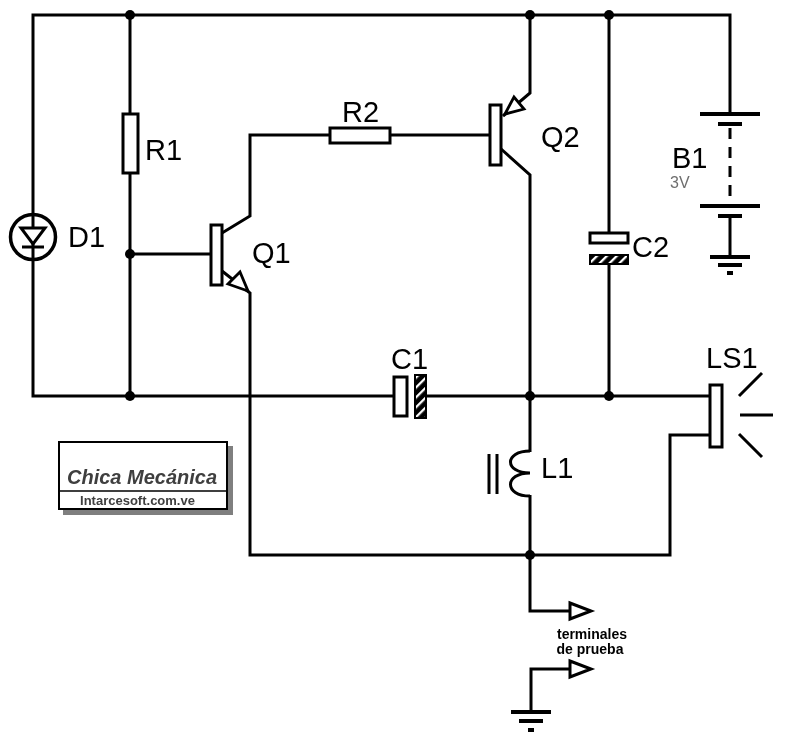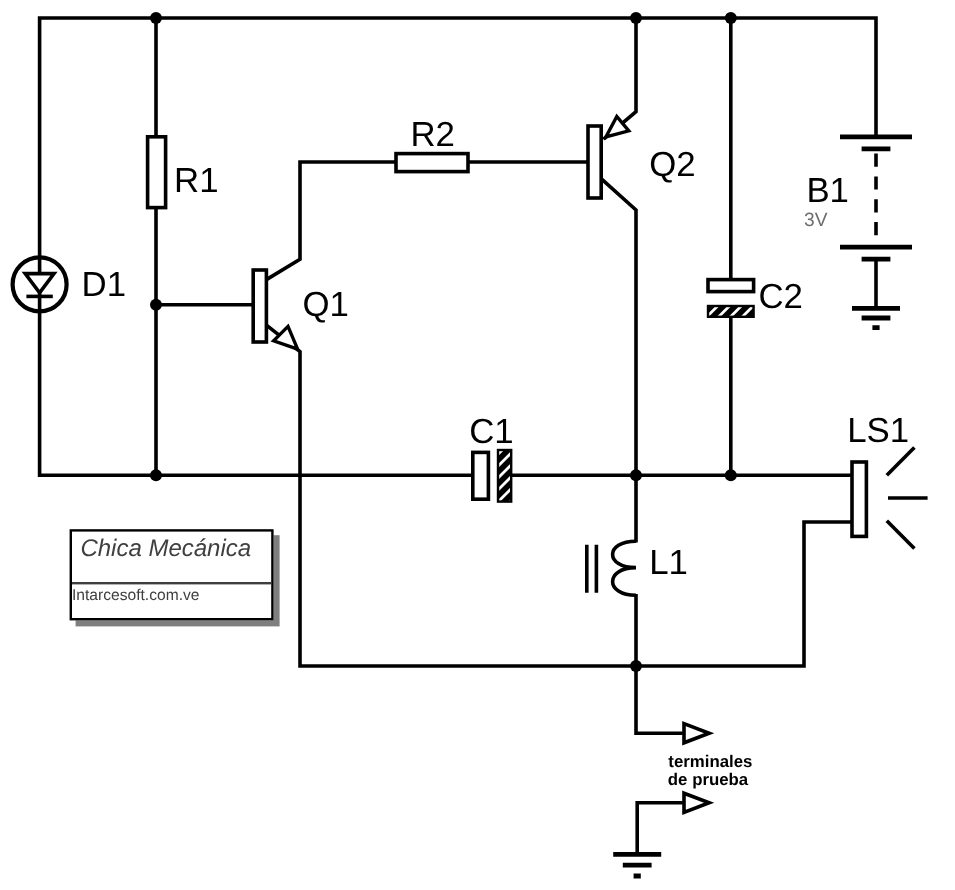--- a/index.html
+++ b/index.html
@@ -16,27 +16,27 @@
   }
   .comp-label{font-size:29px;}
   .small-label{font-size:16px;fill:#6e6e6e;}
   .terminal-label{font-size:14px;font-weight:bold;text-anchor:middle;}
   .watermark{
     position:absolute;left:58px;top:441px;width:166px;
     background:#ffffff;border:2px solid #000000;
     box-shadow:5px 5px 0 #7f7f7f;
   }
   .wm-title{
-    font-style:italic;font-weight:normal;font-size:20px;
+    font-style:italic;font-weight:bold;font-size:20px;
     color:#3f3f3f;border-bottom:2px solid #3f3f3f;
-    padding:3px 2px 16px 7px;white-space:nowrap;
+    padding:3px 2px 1px 7px;white-space:nowrap;margin-top:20px;
   }
   .wm-sub{
-    font-weight:normal;font-size:13px;color:#3f3f3f;
-    text-align:left;padding:1px 11px 12px 0;white-space:nowrap;
+    font-weight:bold;font-size:13px;color:#3f3f3f;
+    text-align:center;padding:1px 11px 0 0;white-space:nowrap;
   }
 </style>
 </head>
 <body>
 
 <div class="canvas">
   <svg width="796" height="742" viewBox="0 0 796 742">
     <defs>
       <pattern id="hatch" width="7" height="7" patternUnits="userSpaceOnUse" patternTransform="rotate(45)">
         <rect width="7" height="7" fill="#000000"></rect>

